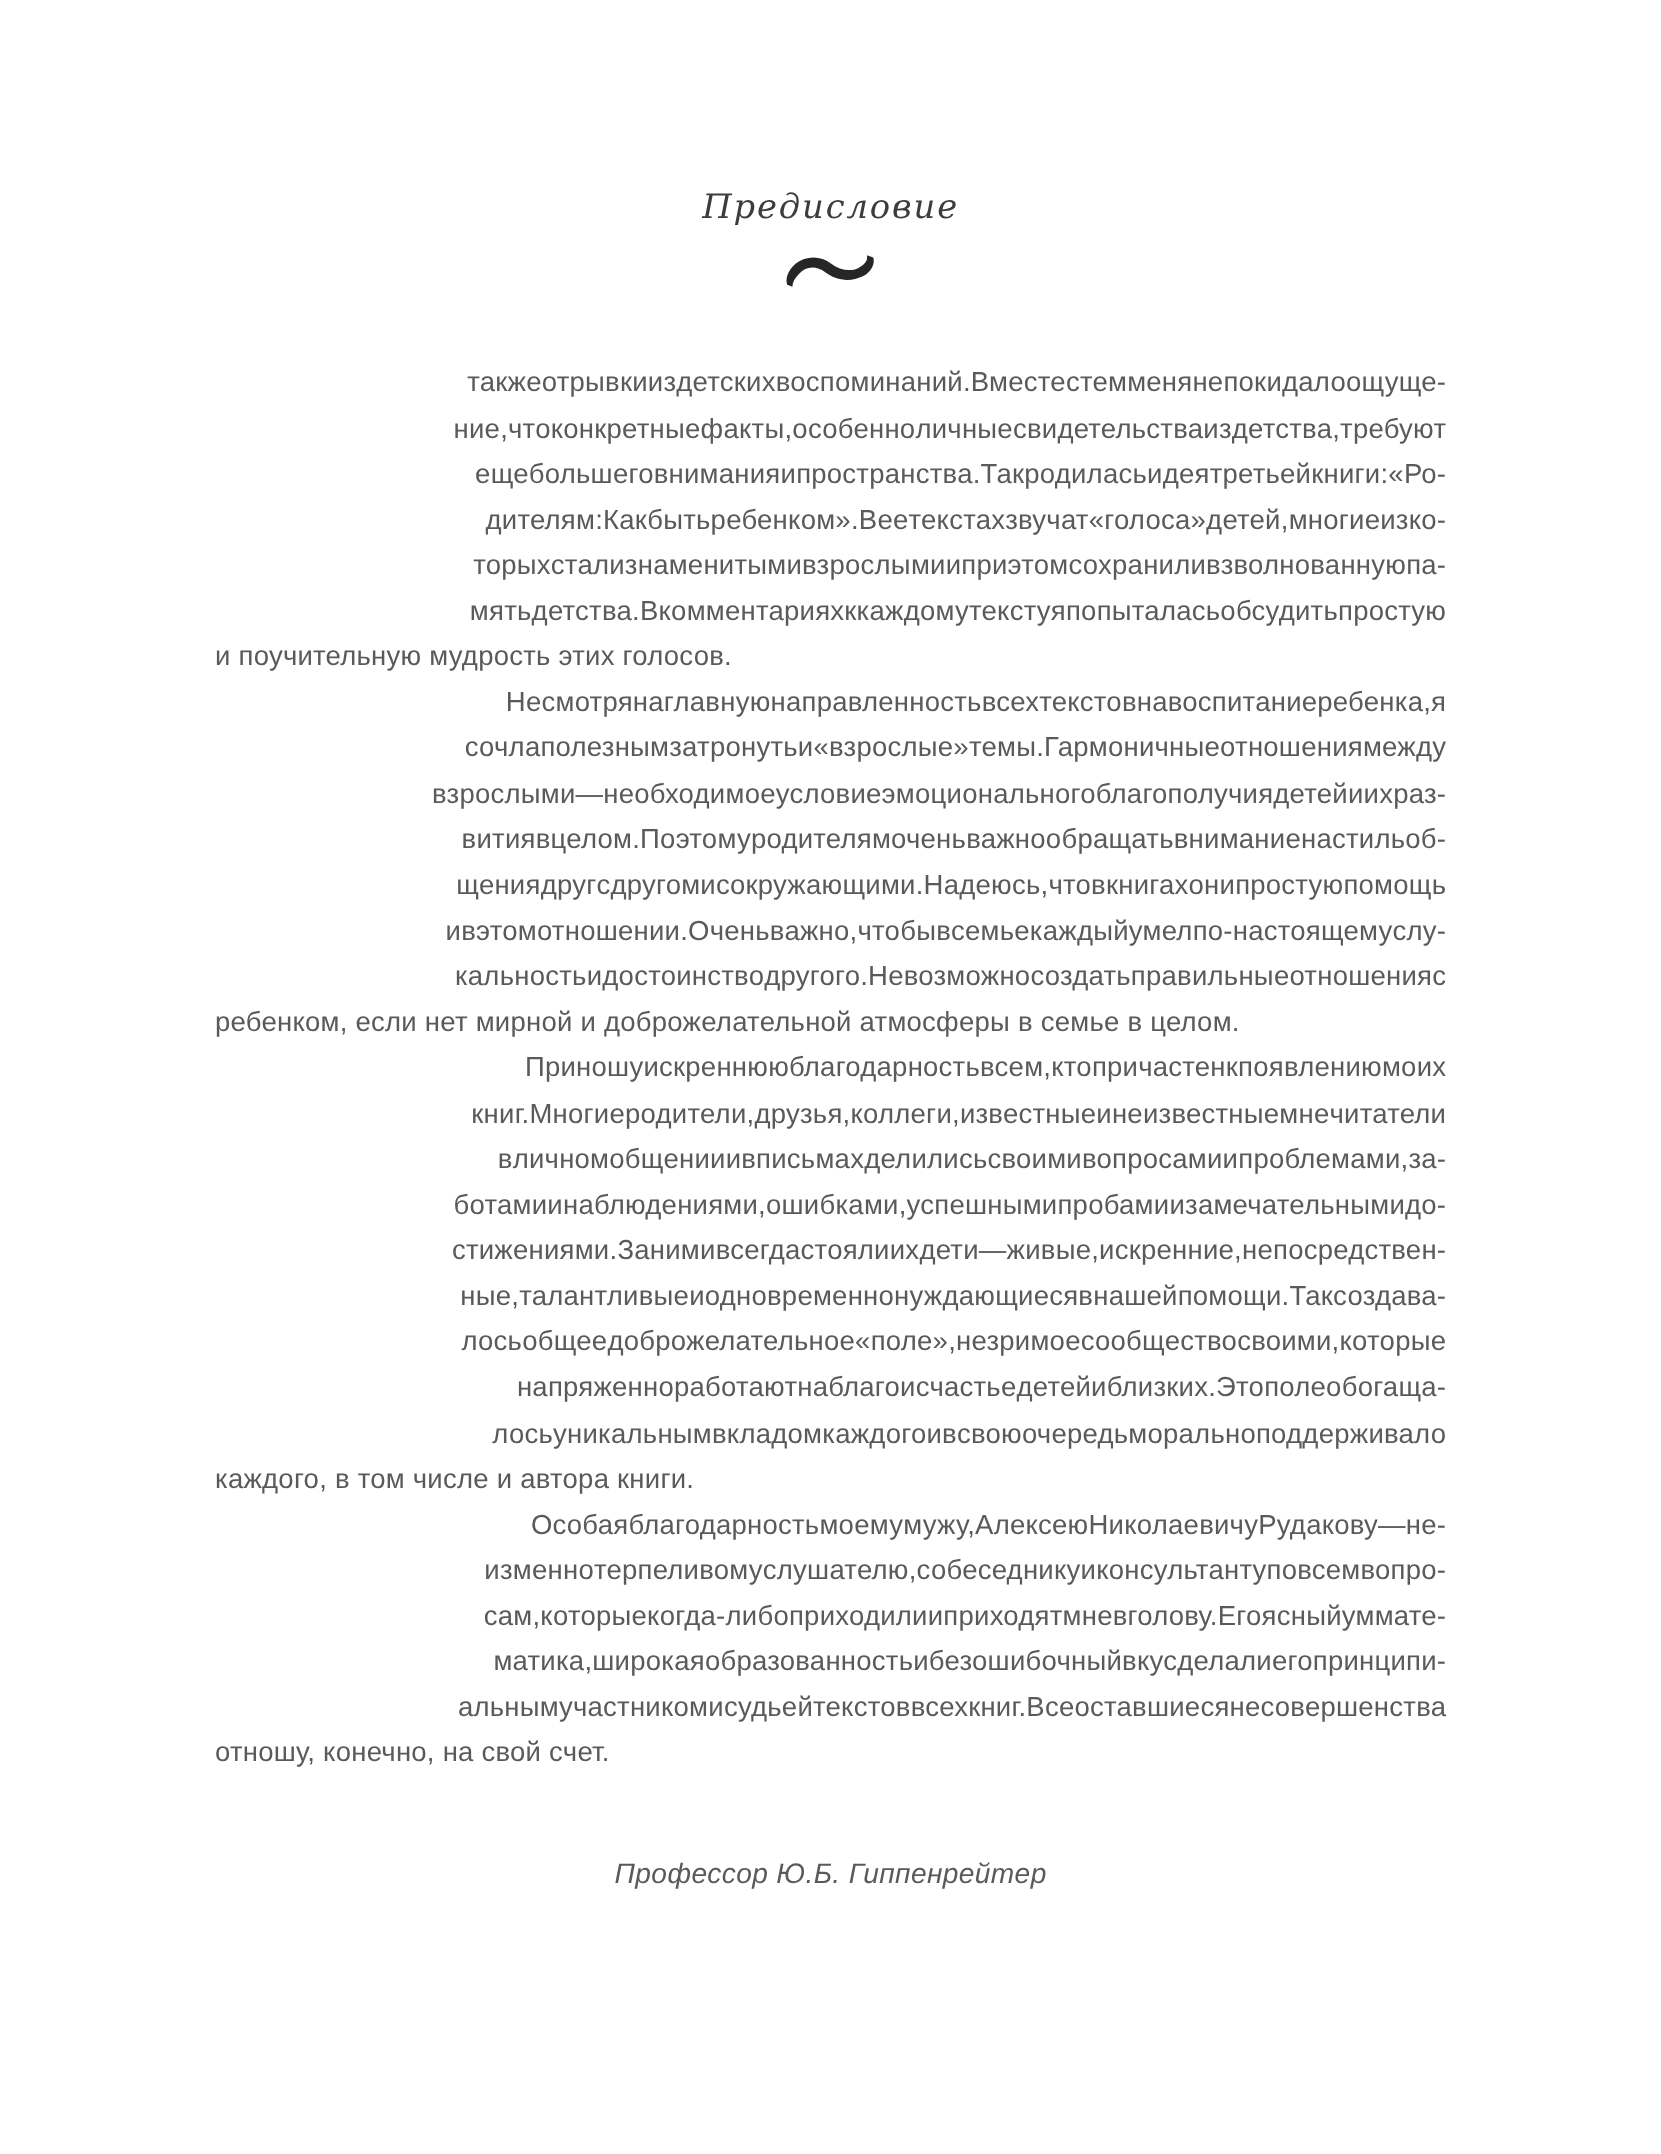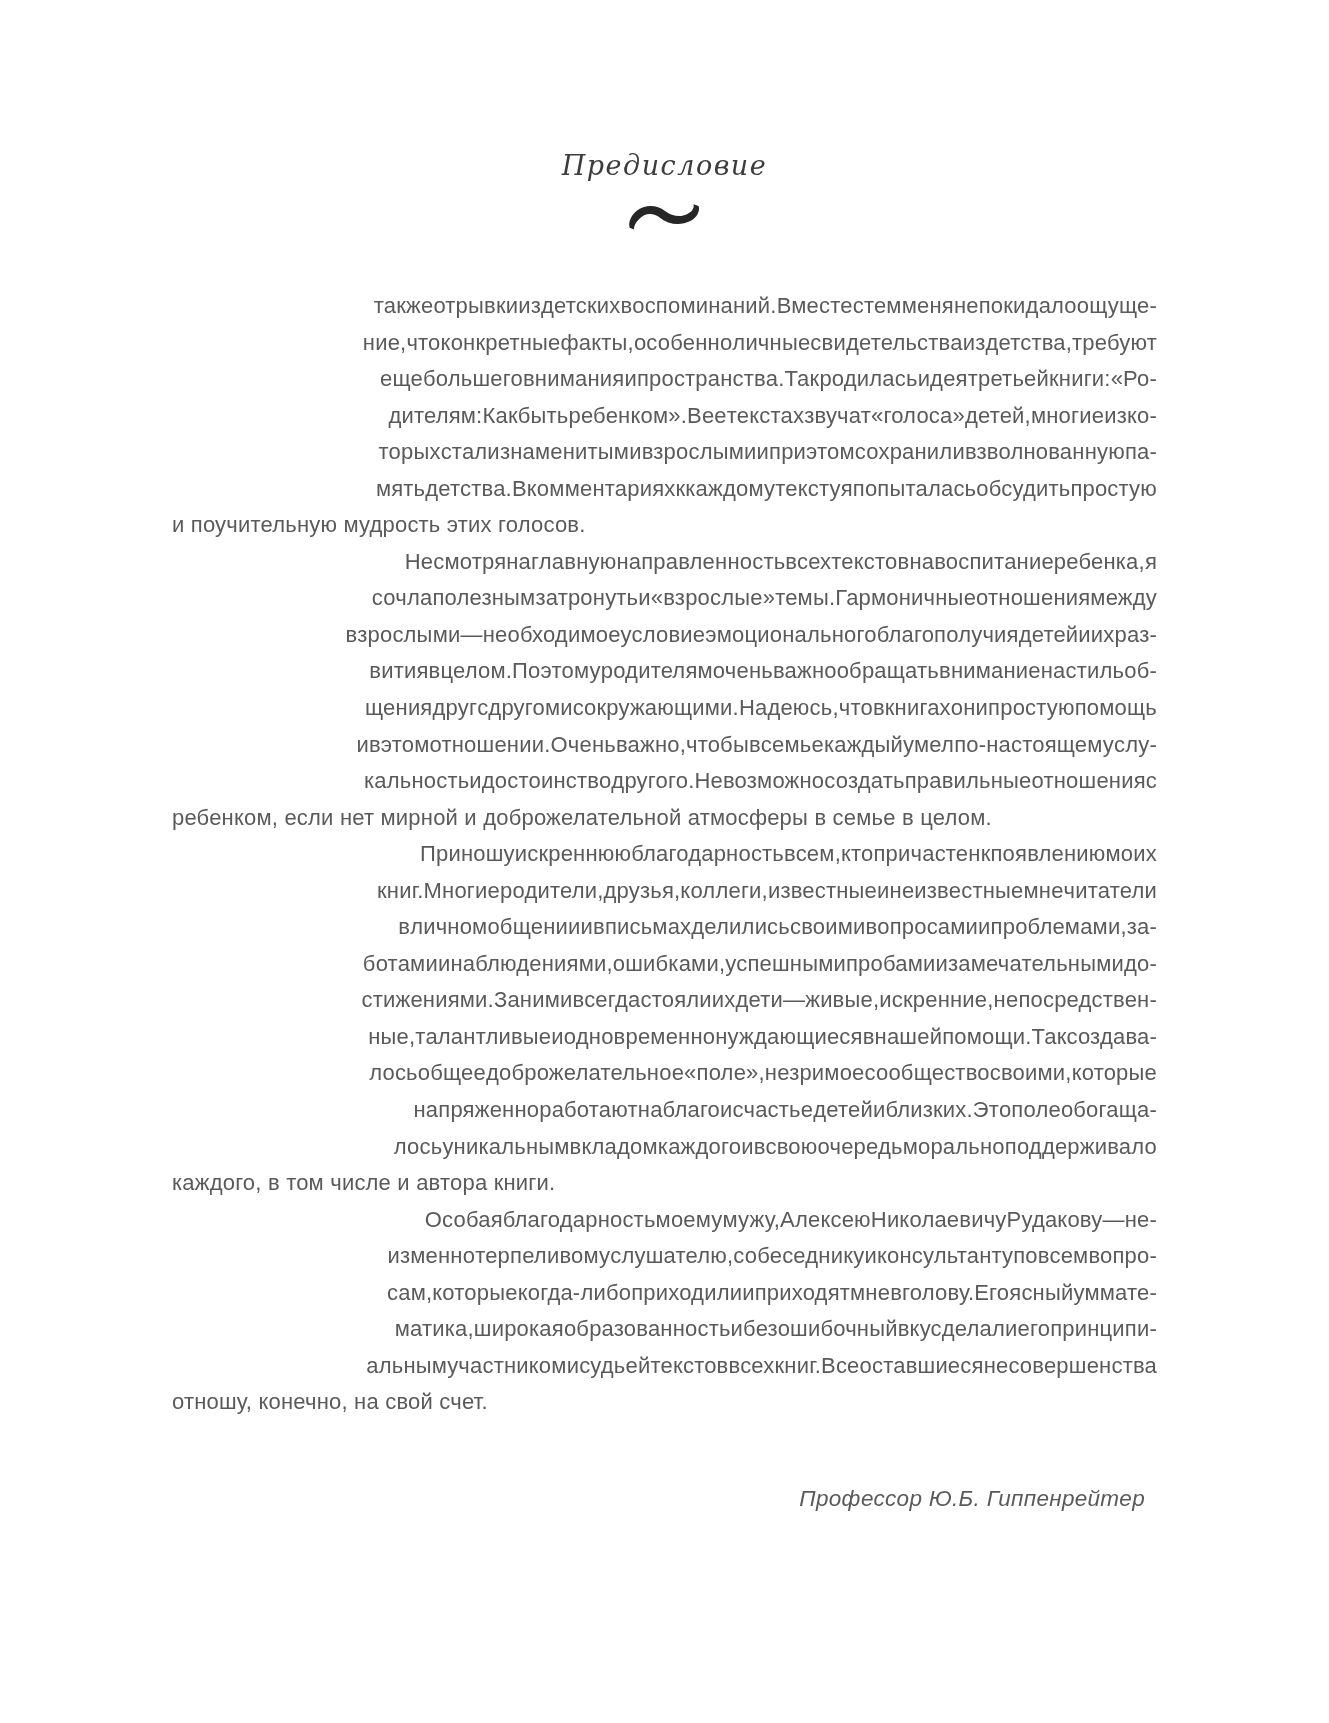--- a/index.html
+++ b/index.html
@@ -53,23 +53,23 @@
   .line.last {
     display: block;
     text-align: left;
   }
   .line.indent {
     padding-left: 30px;
   }
   .signature {
     position: absolute;
     top: 1480px;
-    left: 160px;
+    left: 172px;
     width: 985px;
-    text-align: right;
+    text-align: center;
     font-style: italic;
     font-size: 22.5px;
     letter-spacing: 0.3px;
     color: #5a5a5a;
     line-height: 37px;
   }
 </style>
 </head>
 <body>
 

